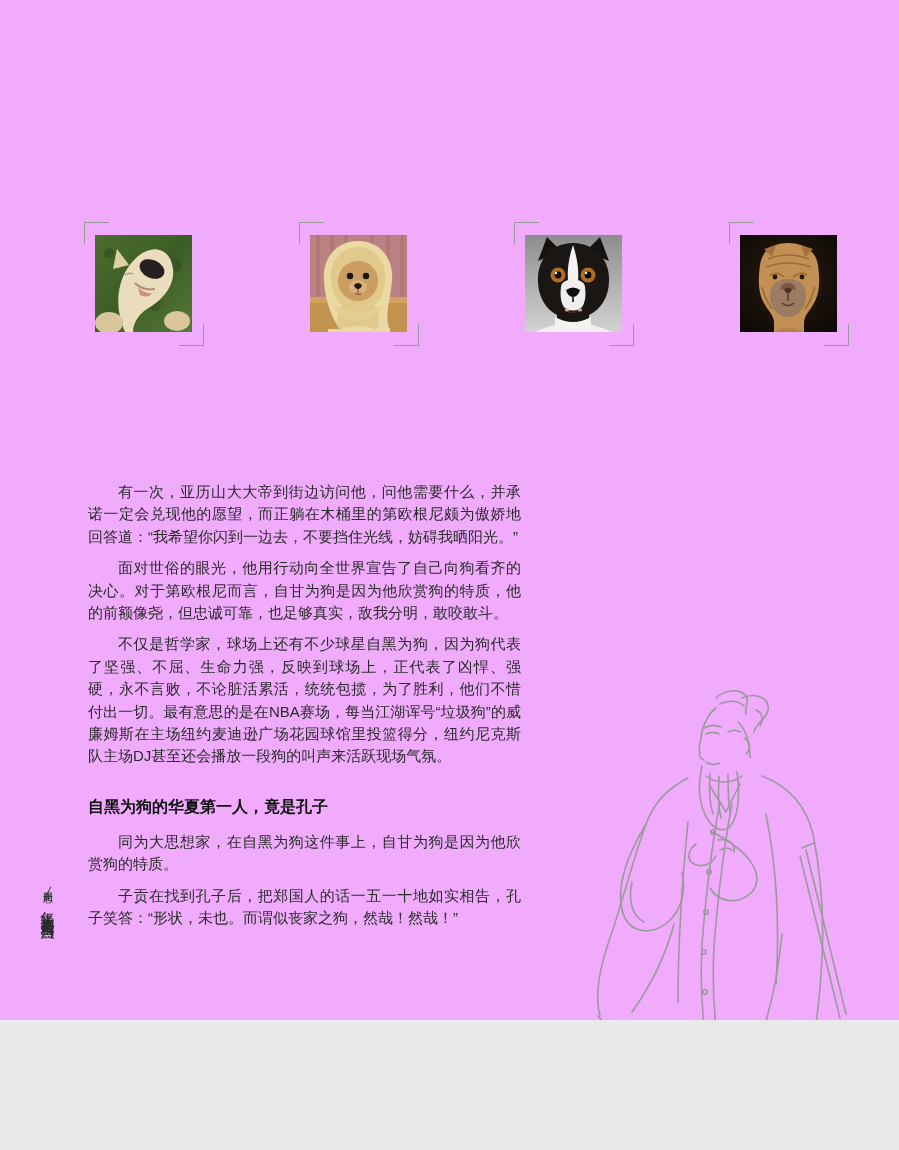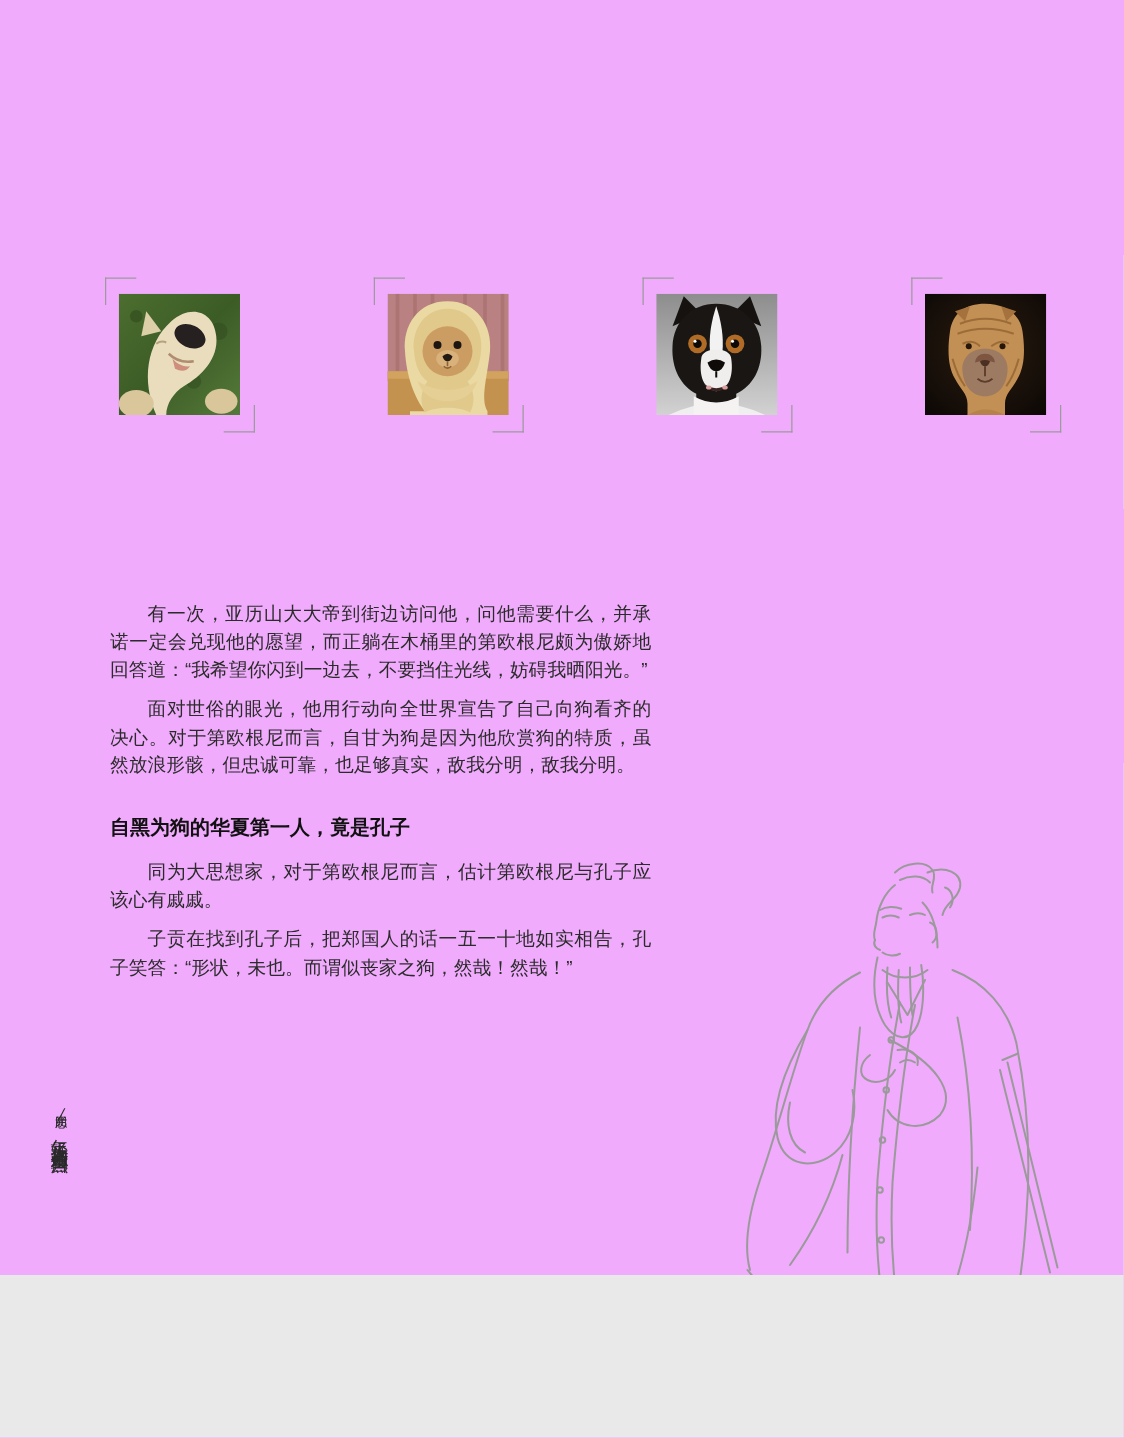--- a/index.html
+++ b/index.html
@@ -163,23 +163,24 @@
       <path d="M48,44 C36,44 29,52 30,62 C31,74 38,82 48,82 C58,82 65,74 66,62 C67,52 60,44 48,44 Z" fill="#9d7a62"></path>
       <path d="M48,48 q-7,0 -8,7 q8,-3 16,0 q-1,-7 -8,-7 Z" fill="#7d5540"></path>
       <path d="M44,54 q4,-2 8,0 q-1,4 -4,4 q-3,0 -4,-4 Z" fill="#4a2f22"></path>
       <path d="M48,58 v8 M42,68 q6,5 12,0" stroke="#5c3c2c" stroke-width="1.5" fill="none"></path>
       <path d="M34,97 Q48,88 64,97 Z" fill="#b5824a"></path>
     </svg>
   </figure>
 
   <main class="text-col">
     <p>有一次，亚历山大大帝到街边访问他，问他需要什么，并承诺一定会兑现他的愿望，而正躺在木桶里的第欧根尼颇为傲娇地回答道：“我希望你闪到一边去，不要挡住光线，妨碍我晒阳光。”</p>
-    <p>面对世俗的眼光，他用行动向全世界宣告了自己向狗看齐的决心。对于第欧根尼而言，自甘为狗是因为他欣赏狗的特质，虽然放浪形骸，但忠诚可靠，也足够真实，敌我分明，敌我分明。</p>
+    <p>面对世俗的眼光，他用行动向全世界宣告了自己向狗看齐的决心。对于第欧根尼而言，自甘为狗是因为他欣赏狗的特质，他的前额像尧，但忠诚可靠，也足够真实，敌我分明，敢咬敢斗。</p>
+    <p>不仅是哲学家，球场上还有不少球星自黑为狗，因为狗代表了坚强、不屈、生命力强，反映到球场上，正代表了凶悍、强硬，永不言败，不论脏活累活，统统包揽，为了胜利，他们不惜付出一切。最有意思的是在NBA赛场，每当江湖诨号“垃圾狗”的威廉姆斯在主场纽约麦迪逊广场花园球馆里投篮得分，纽约尼克斯队主场DJ甚至还会播放一段狗的叫声来活跃现场气氛。</p>
     <h2>自黑为狗的华夏第一人，竟是孔子</h2>
-    <p>同为大思想家，对于第欧根尼而言，估计第欧根尼与孔子应该心有戚戚。</p>
+    <p>同为大思想家，在自黑为狗这件事上，自甘为狗是因为他欣赏狗的特质。</p>
     <p>子贡在找到孔子后，把郑国人的话一五一十地如实相告，孔子笑答：“形状，未也。而谓似丧家之狗，然哉！然哉！”</p>
   </main>
 
   <div class="confucius" aria-label="confucius-line-drawing">
     <svg viewBox="0 0 295 400">
       <g fill="none" stroke="#9a9a9a" stroke-width="1.6" stroke-linecap="round" stroke-linejoin="round">
 
         <path d="M146,16 C154,8 170,6 176,14 C180,20 174,26 176,32"></path>
         <path d="M150,22 C158,18 168,18 174,24"></path>
         <path d="M172,16 C186,10 200,16 198,28 C196,38 186,40 184,50"></path>

